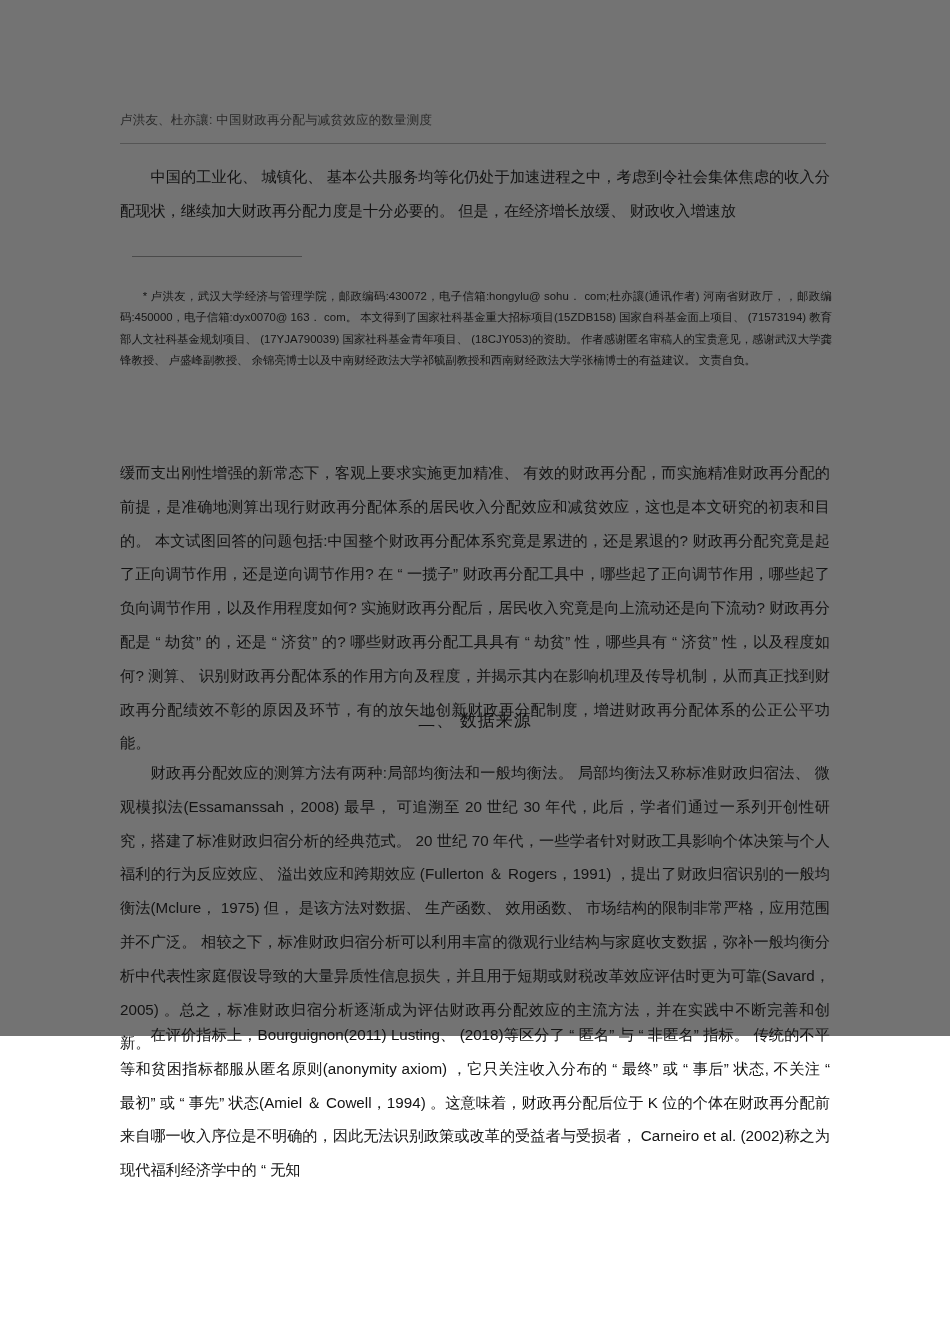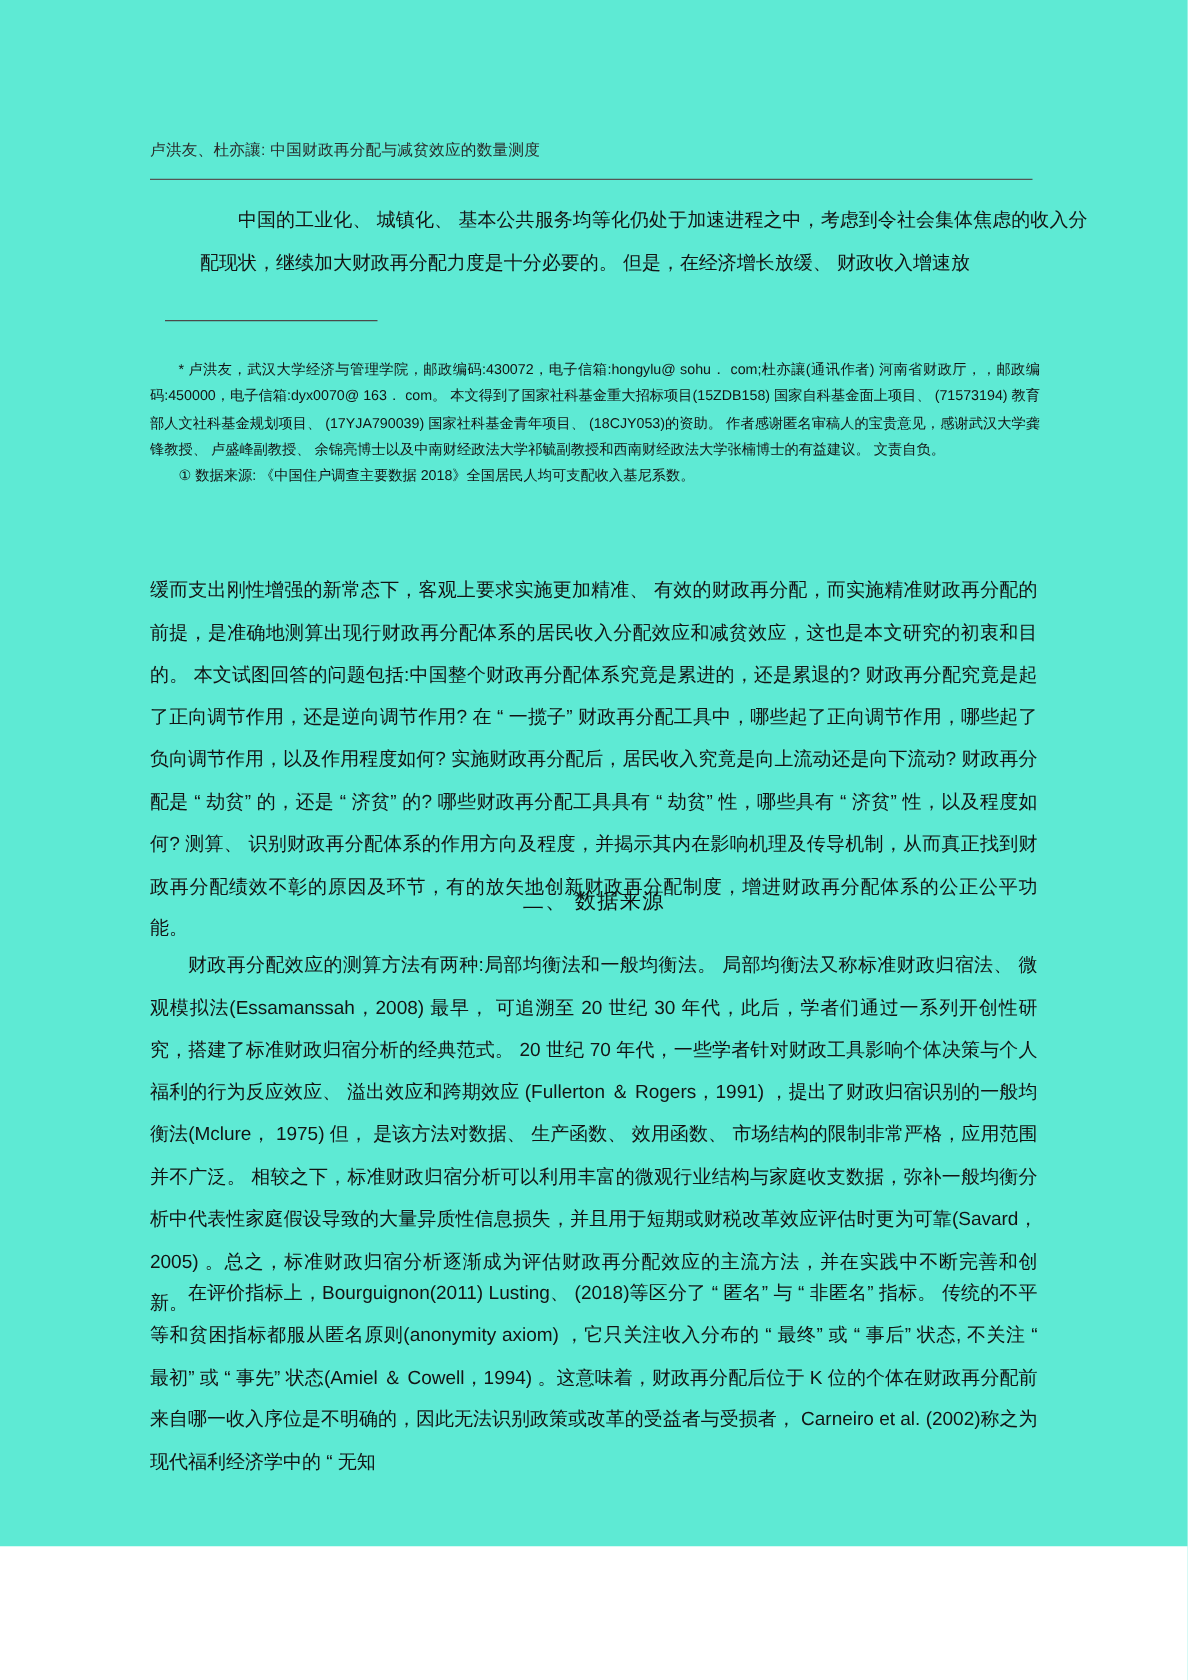--- a/index.html
+++ b/index.html
@@ -14,22 +14,22 @@
     font-family: "Liberation Sans", "DejaVu Sans", sans-serif;
     color: #1a1a1a;
     overflow: hidden;
   }
 
   .page {
     position: absolute;
     left: 0;
     top: 0;
     width: 950px;
-    height: 1237px;
-    background: #5eead4;
+    height: 1036px;
+    background: #737373;
   }
 
   .content {
     position: absolute;
     left: 120px;
     top: 0;
     width: 710px;
   }
 
   
@@ -58,21 +58,20 @@
     position: absolute;
     left: 0;
     top: 160px;
     width: 710px;
     font-size: 15.2px;
     line-height: 34px;
     text-align: justify;
     text-justify: inter-ideograph;
     text-indent: 2em;
     color: #131313;
-    margin-left: 40px;
   }
 
   
   .footnote-rule {
     position: absolute;
     left: 12px;
     top: 256px;
     width: 170px;
     height: 0;
     border-top: 1px solid #4a4a4a;
@@ -135,21 +134,20 @@
     <div class="running-head">卢洪友、杜亦讓: 中国财政再分配与减贫效应的数量测度</div>
 
     <div class="header-rule"></div>
 
     <div class="para-open">中国的工业化、 城镇化、 基本公共服务均等化仍处于加速进程之中，考虑到令社会集体焦虑的收入分配现状，继续加大财政再分配力度是十分必要的。 但是，在经济增长放缓、 财政收入增速放</div>
 
     <div class="footnote-rule"></div>
 
     <div class="footnotes">
       <p class="fn-star">* 卢洪友，武汉大学经济与管理学院，邮政编码:430072，电子信箱:hongylu@ sohu． com;杜亦讓(通讯作者) 河南省财政厅，，邮政编码:450000，电子信箱:dyx0070@ 163． com。 本文得到了国家社科基金重大招标项目(15ZDB158) 国家自科基金面上项目、 (71573194) 教育部人文社科基金规划项目、 (17YJA790039) 国家社科基金青年项目、 (18CJY053)的资助。 作者感谢匿名审稿人的宝贵意见，感谢武汉大学龚锋教授、 卢盛峰副教授、 余锦亮博士以及中南财经政法大学祁毓副教授和西南财经政法大学张楠博士的有益建议。 文责自负。</p>
-      <p class="fn-note">① 数据来源: 《中国住户调查主要数据 2018》全国居民人均可支配收入基尼系数。</p>
     </div>
 
     <div class="para-body para-cont">缓而支出刚性增强的新常态下，客观上要求实施更加精准、 有效的财政再分配，而实施精准财政再分配的前提，是准确地测算出现行财政再分配体系的居民收入分配效应和减贫效应，这也是本文研究的初衷和目的。 本文试图回答的问题包括:中国整个财政再分配体系究竟是累进的，还是累退的? 财政再分配究竟是起了正向调节作用，还是逆向调节作用? 在 “ 一揽子” 财政再分配工具中，哪些起了正向调节作用，哪些起了负向调节作用，以及作用程度如何? 实施财政再分配后，居民收入究竟是向上流动还是向下流动? 财政再分配是 “ 劫贫” 的，还是 “ 济贫” 的? 哪些财政再分配工具具有 “ 劫贫” 性，哪些具有 “ 济贫” 性，以及程度如何? 测算、 识别财政再分配体系的作用方向及程度，并揭示其内在影响机理及传导机制，从而真正找到财政再分配绩效不彰的原因及环节，有的放矢地创新财政再分配制度，增进财政再分配体系的公正公平功能。</div>
 
     <div class="section-heading">二、 数据来源</div>
 
     <div class="para-body para-lit1">财政再分配效应的测算方法有两种:局部均衡法和一般均衡法。 局部均衡法又称标准财政归宿法、 微观模拟法(Essamanssah，2008) 最早， 可追溯至 20 世纪 30 年代，此后，学者们通过一系列开创性研究，搭建了标准财政归宿分析的经典范式。 20 世纪 70 年代，一些学者针对财政工具影响个体决策与个人福利的行为反应效应、 溢出效应和跨期效应 (Fullerton ＆ Rogers，1991) ，提出了财政归宿识别的一般均衡法(Mclure， 1975) 但， 是该方法对数据、 生产函数、 效用函数、 市场结构的限制非常严格，应用范围并不广泛。 相较之下，标准财政归宿分析可以利用丰富的微观行业结构与家庭收支数据，弥补一般均衡分析中代表性家庭假设导致的大量异质性信息损失，并且用于短期或财税改革效应评估时更为可靠(Savard，2005) 。总之，标准财政归宿分析逐渐成为评估财政再分配效应的主流方法，并在实践中不断完善和创新。</div>
 
     <div class="para-body para-lit2">在评价指标上，Bourguignon(2011) Lusting、 (2018)等区分了 “ 匿名” 与 “ 非匿名” 指标。 传统的不平等和贫困指标都服从匿名原则(anonymity axiom) ，它只关注收入分布的 “ 最终” 或 “ 事后” 状态, 不关注 “ 最初” 或 “ 事先” 状态(Amiel ＆ Cowell，1994) 。这意味着，财政再分配后位于 K 位的个体在财政再分配前来自哪一收入序位是不明确的，因此无法识别政策或改革的受益者与受损者， Carneiro et al. (2002)称之为现代福利经济学中的 “ 无知</div>
 

